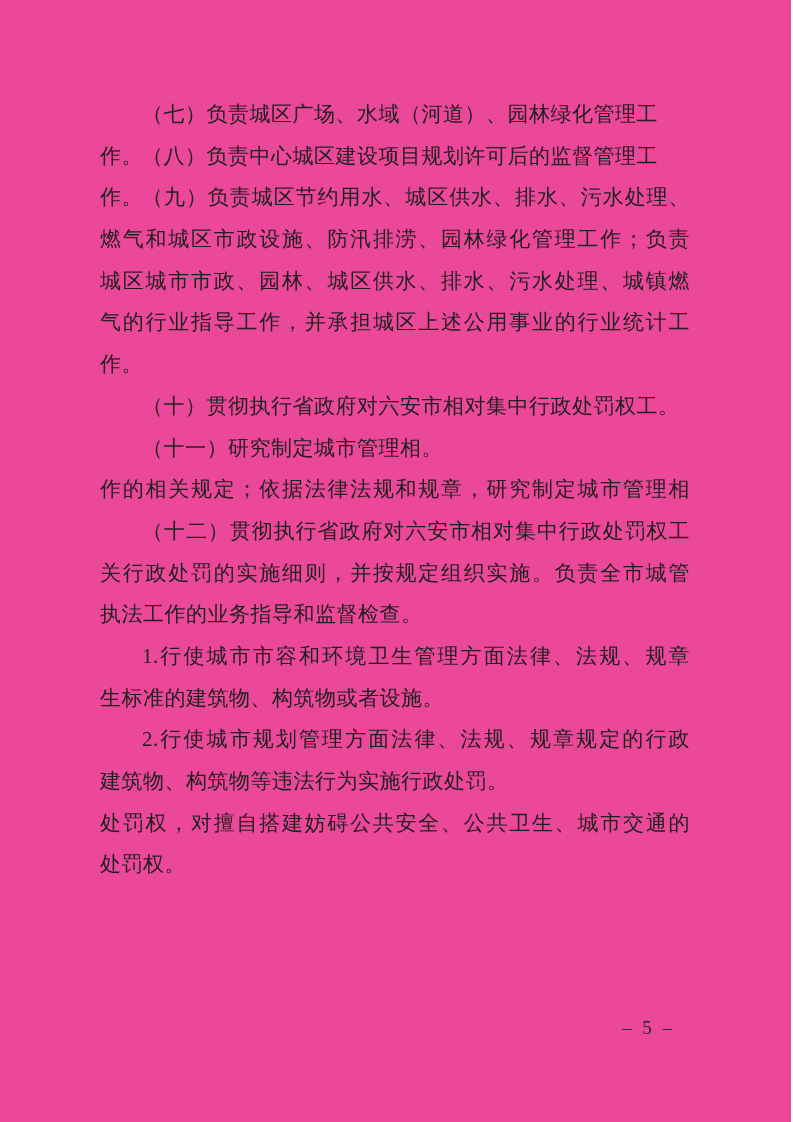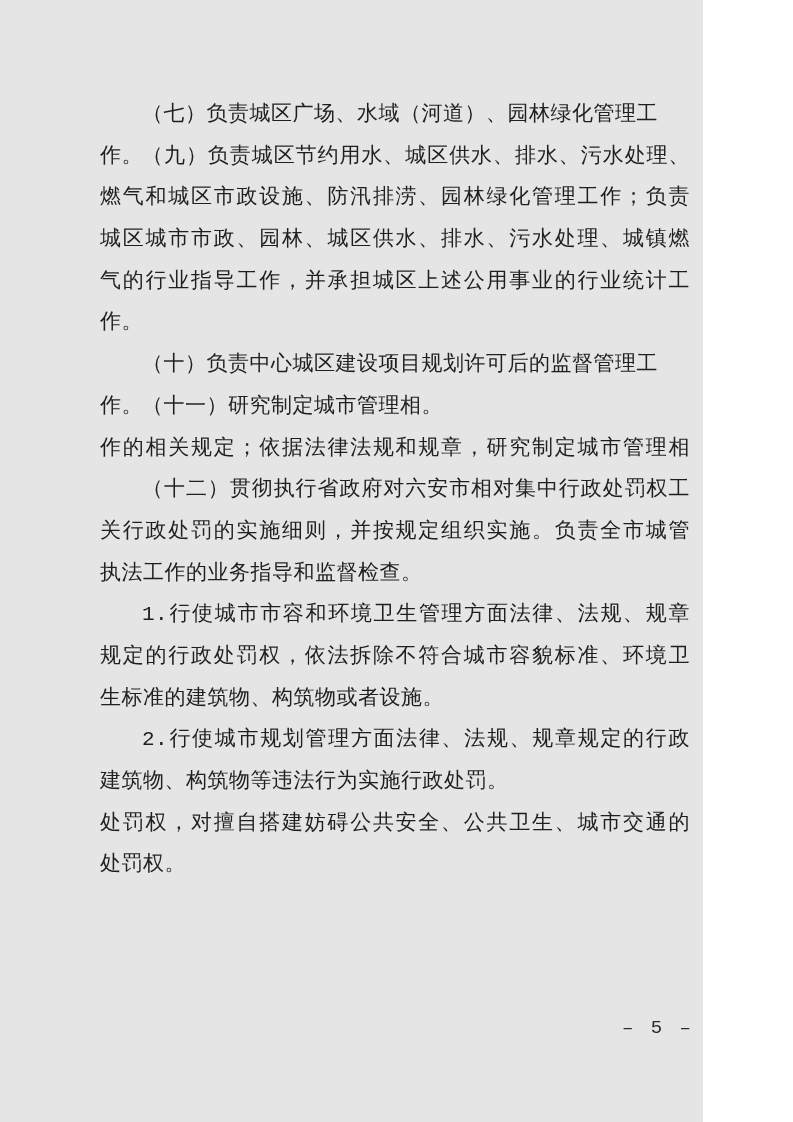--- a/index.html
+++ b/index.html
@@ -2,25 +2,25 @@
 <html lang="zh"><head>
 <meta charset="utf-8">
 <style>
   html, body {
     margin: 0;
     padding: 0;
     background: #ffffff;
   }
   .page {
     position: relative;
-    width: 703px;
+    width: 791px;
     height: 1122px;
-    background: #e5e5e5;
+    background: #ec4899;
     overflow: hidden;
-    font-family: Liberation Mono, monospace;
+    font-family: Liberation Serif, serif;
     color: #1f1f1f;
   }
   .content {
     position: absolute;
     left: 100px;
     top: 94px;
     width: 590px;
     font-size: 21px;
     line-height: 41.7px;
   }
@@ -44,33 +44,33 @@
     letter-spacing: 3px;
     color: #2a2a2a;
   }
 </style>
 </head>
 <body>
 
 <div class="page">
   <div class="content">
     <div class="line indent">（七）负责城区广场、水域（河道）、园林绿化管理工作。</div>
+    <div class="line indent">（八）负责中心城区建设项目规划许可后的监督管理工作。</div>
     <div class="line indent fill">（九）负责城区节约用水、城区供水、排水、污水处理、</div>
     <div class="line fill">燃气和城区市政设施、防汛排涝、园林绿化管理工作；负责</div>
     <div class="line fill">城区城市市政、园林、城区供水、排水、污水处理、城镇燃</div>
     <div class="line fill">气的行业指导工作，并承担城区上述公用事业的行业统计工</div>
     <div class="line">作。</div>
-    <div class="line indent">（十）负责中心城区建设项目规划许可后的监督管理工作。</div>
+    <div class="line indent">（十）贯彻执行省政府对六安市相对集中行政处罚权工。</div>
     <div class="line indent">（十一）研究制定城市管理相。</div>
     <div class="line fill">作的相关规定；依据法律法规和规章，研究制定城市管理相</div>
     <div class="line indent fill">（十二）贯彻执行省政府对六安市相对集中行政处罚权工</div>
     <div class="line fill">关行政处罚的实施细则，并按规定组织实施。负责全市城管</div>
     <div class="line">执法工作的业务指导和监督检查。</div>
     <div class="line indent fill">1.行使城市市容和环境卫生管理方面法律、法规、规章</div>
-    <div class="line fill">规定的行政处罚权，依法拆除不符合城市容貌标准、环境卫</div>
     <div class="line">生标准的建筑物、构筑物或者设施。</div>
     <div class="line indent fill">2.行使城市规划管理方面法律、法规、规章规定的行政</div>
     <div class="line">建筑物、构筑物等违法行为实施行政处罚。</div>
     <div class="line fill">处罚权，对擅自搭建妨碍公共安全、公共卫生、城市交通的</div>
     <div class="line">处罚权。</div>
   </div>
   <div class="footer">– 5 –</div>
 </div>
 
 </body></html>

